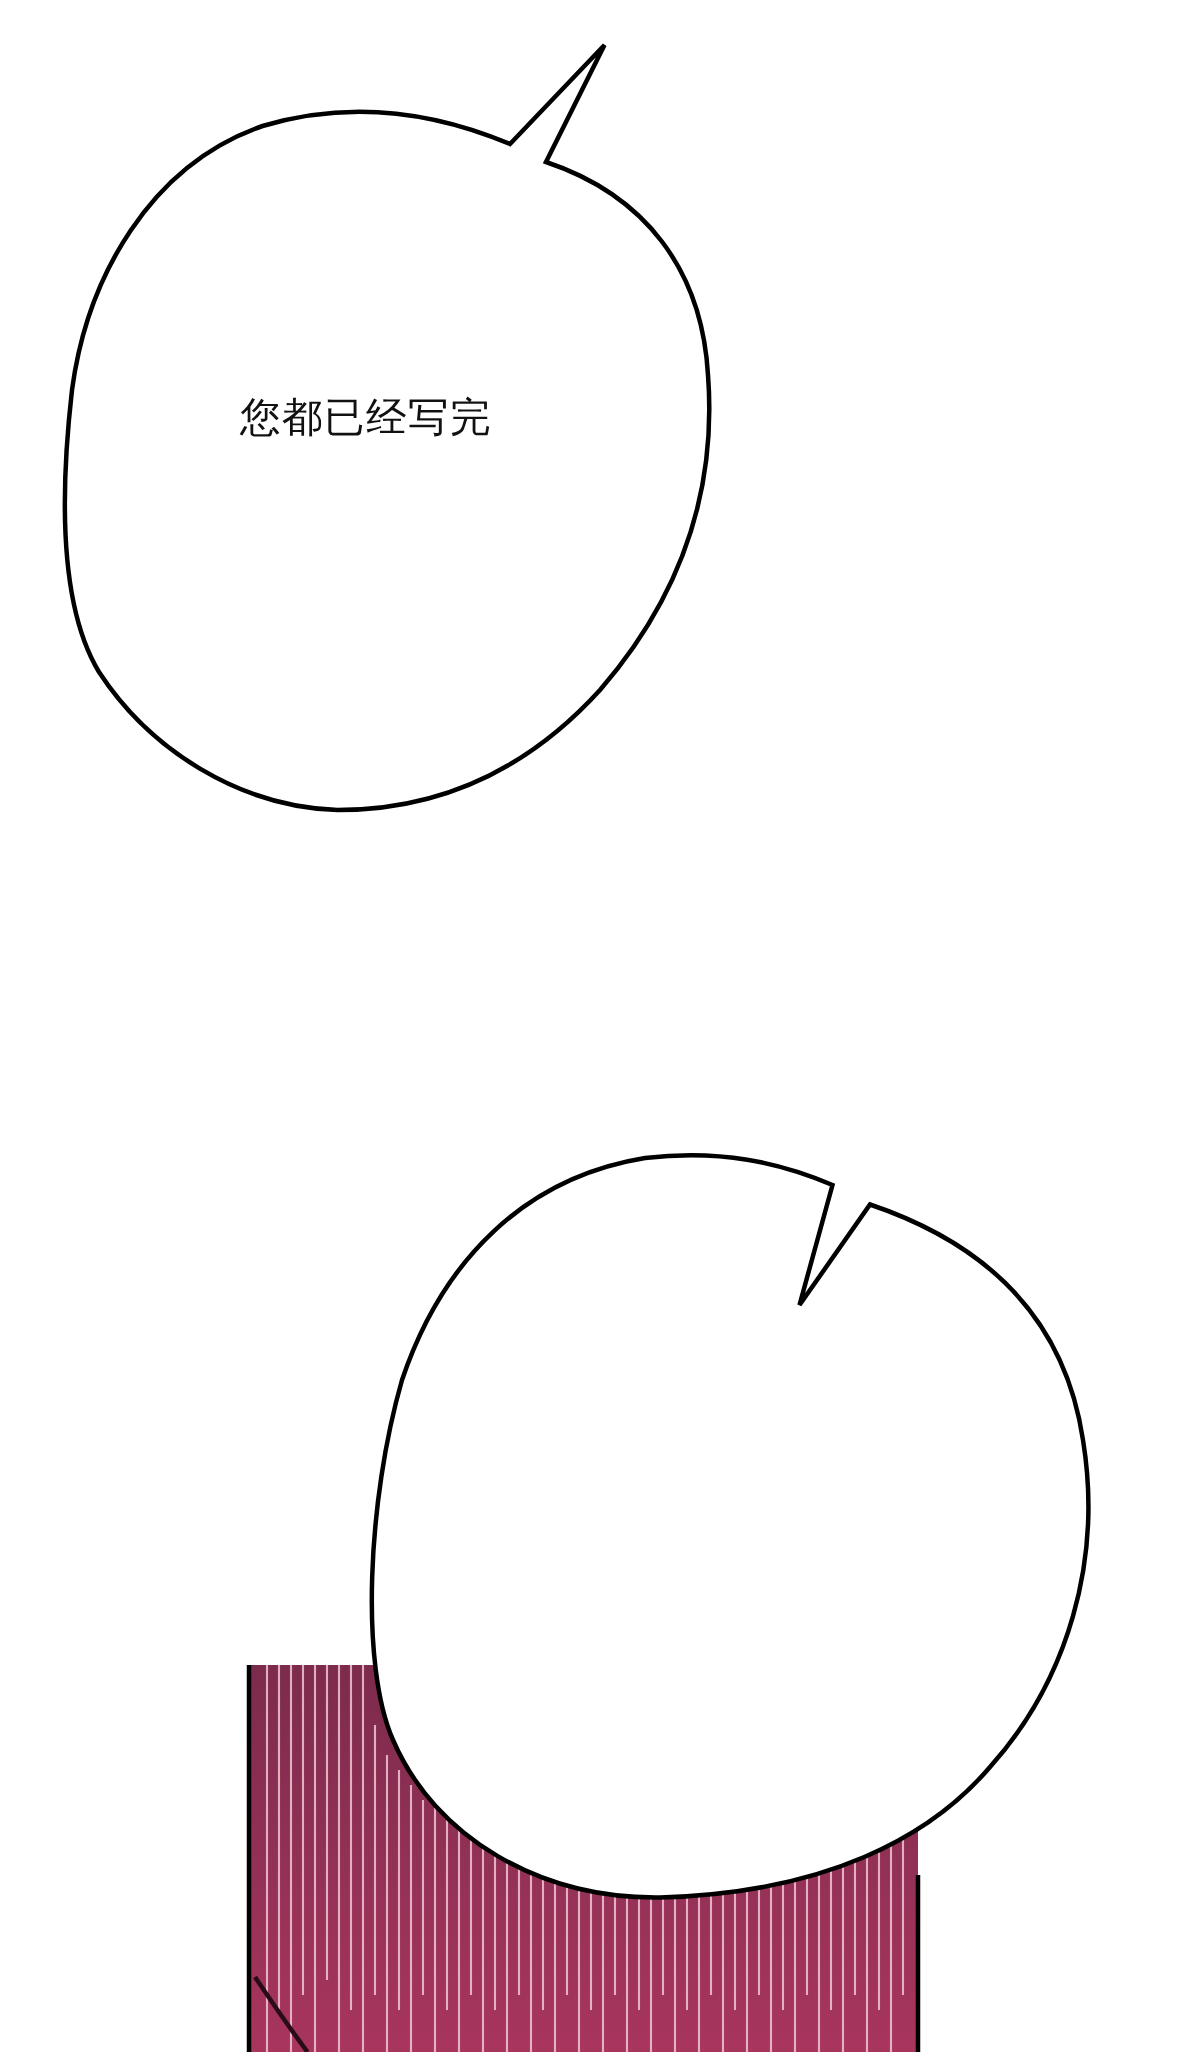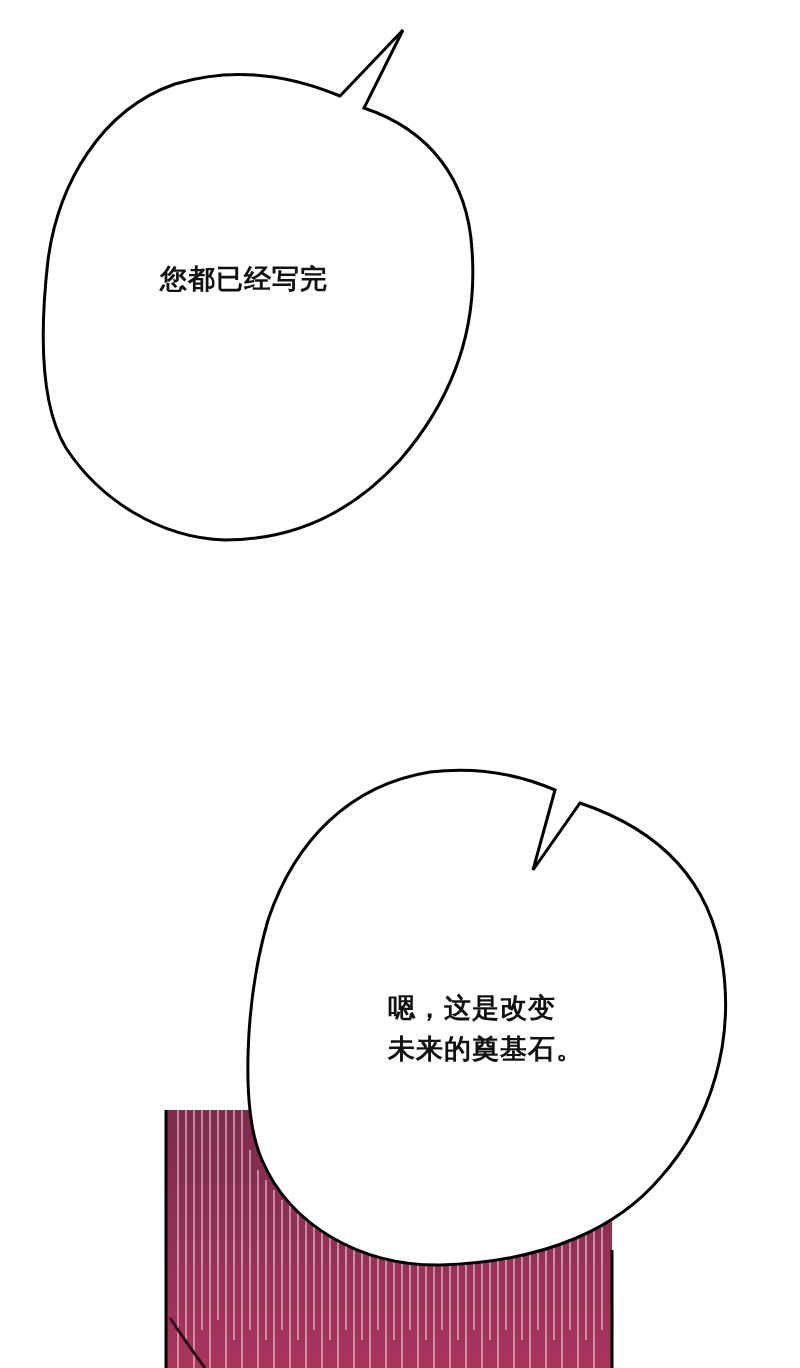--- a/index.html
+++ b/index.html
@@ -1,17 +1,17 @@
 <!DOCTYPE html>
 <html><head>
 <meta charset="utf-8">
 <style>
   html, body { margin: 0; padding: 0; }
   body { width: 800px; height: 1368px; background: #ffffff; position: relative; overflow: hidden; font-family: "DejaVu Sans", sans-serif; }
-  .panel { position: absolute; left: 0; top: 0; width: 800px; height: 1368px; font-weight: bold; }
+  .panel { position: absolute; left: 0; top: 0; width: 800px; height: 1368px; }
   svg.layer { position: absolute; left: 0; top: 0; }
   .bubble-text { position: absolute; font-size: 27px; line-height: 41px; color: #111111; letter-spacing: 1px; white-space: nowrap; }
   #bubble1-text { left: 160px; top: 258px; }
   #bubble2-text { left: 388px; top: 987px; }
 </style>
 </head>
 <body>
 
 <div class="panel">
 
@@ -123,18 +123,14 @@
          C360 1266 290 1225 262 1160
          C240 1110 245 1000 268 920
          C295 840 350 785 430 772
          C480 766 520 775 555 790 Z" fill="#ffffff" stroke="#000000" stroke-width="3" stroke-linejoin="miter"></path>
   </svg>
 
   <div id="bubble1-text" class="bubble-text">
     <div>您都已经写完</div>
   </div>
 
-  <div id="bubble2-text" class="bubble-text">
-    <div>嗯，这是改变</div>
-    <div>未来的奠基石。</div>
-  </div>
 
 </div>
 
 </body></html>

